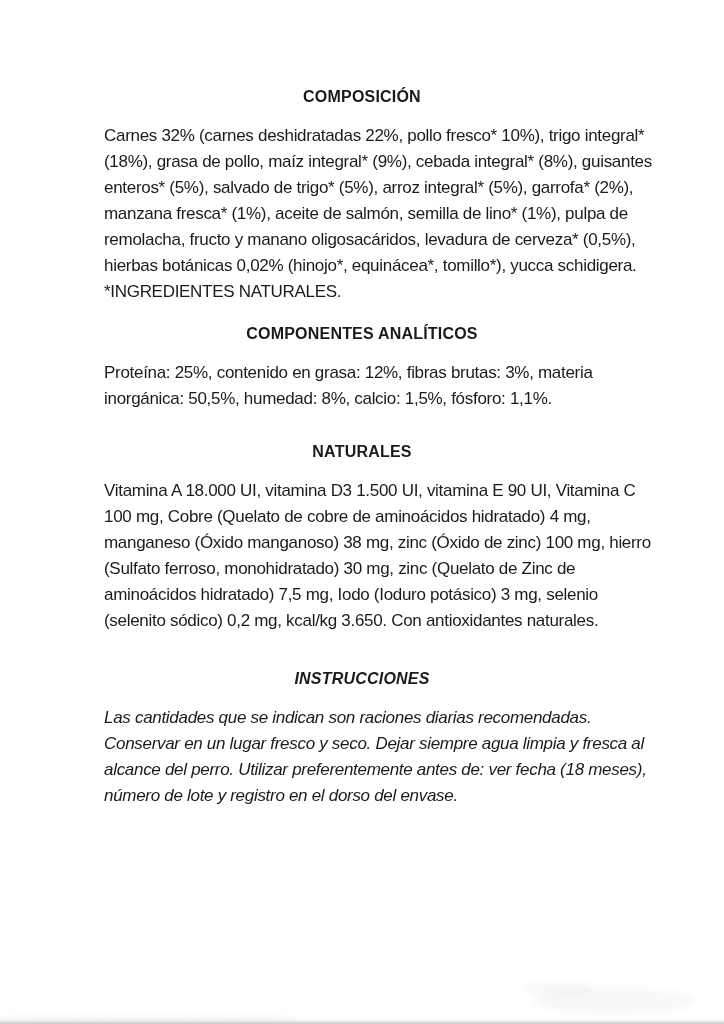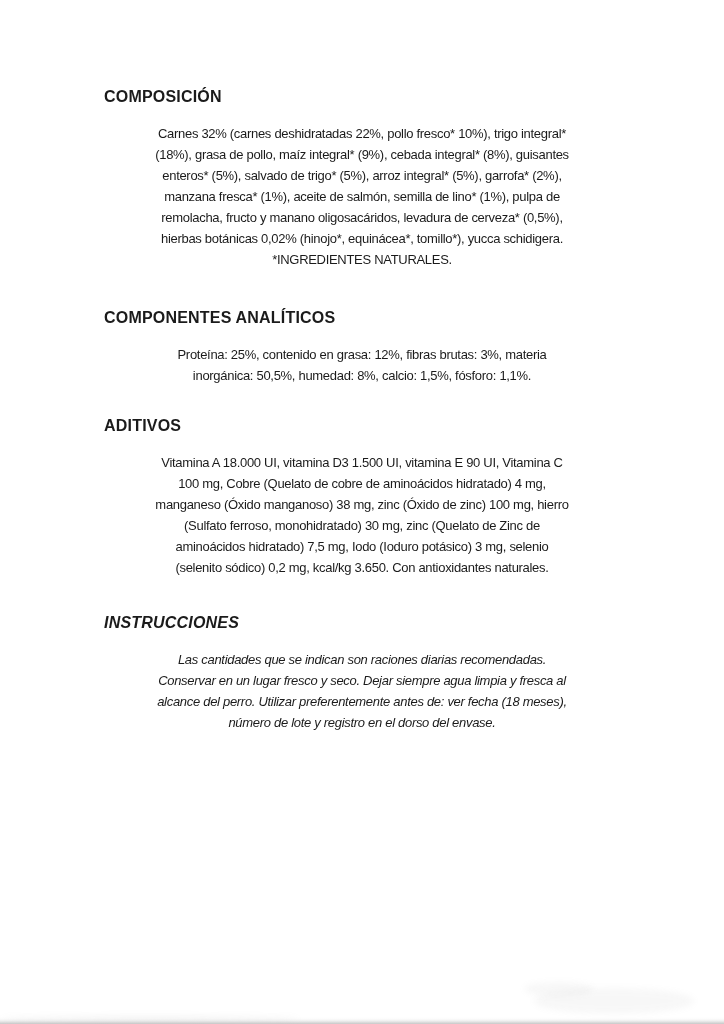--- a/index.html
+++ b/index.html
@@ -18,35 +18,34 @@
   }
   .content {
     position: absolute;
     top: 88px;
     left: 104px;
     width: 516px;
   }
   .section { }
   .sec-heading {
     width: 516px;
-    text-align: left;
+    text-align: center;
     font-weight: bold;
     font-size: 16px;
     line-height: 18px;
     letter-spacing: 0.2px;
   }
   .sec-body {
     margin-top: 17px;
-    font-size: 13px;
-    line-height: 21px;
+    font-size: 17px;
+    line-height: 26px;
     white-space: pre;
     letter-spacing: -0.3px;
-    text-align: center;
   }
-  .sec-2 { margin-top: 39px; }
+  .sec-2 { margin-top: 20px; }
   .sec-3 { margin-top: 31px; }
   .sec-4 { margin-top: 36px; font-style: italic; }
   
   .scan-bottom-edge {
     position: absolute;
     left: 0;
     right: 0;
     bottom: 0;
     height: 7px;
     background: linear-gradient(to top,
@@ -85,21 +84,21 @@
 *INGREDIENTES NATURALES.</div>
     </div>
 
     <div class="section sec-2">
       <div class="sec-heading">COMPONENTES ANALÍTICOS</div>
       <div class="sec-body">Proteína: 25%, contenido en grasa: 12%, fibras brutas: 3%, materia
 inorgánica: 50,5%, humedad: 8%, calcio: 1,5%, fósforo: 1,1%.</div>
     </div>
 
     <div class="section sec-3">
-      <div class="sec-heading">ADITIVOS</div>
+      <div class="sec-heading">NATURALES</div>
       <div class="sec-body">Vitamina A 18.000 UI, vitamina D3 1.500 UI, vitamina E 90 UI, Vitamina C
 100 mg, Cobre (Quelato de cobre de aminoácidos hidratado) 4 mg,
 manganeso (Óxido manganoso) 38 mg, zinc (Óxido de zinc) 100 mg, hierro
 (Sulfato ferroso, monohidratado) 30 mg, zinc (Quelato de Zinc de
 aminoácidos hidratado) 7,5 mg, Iodo (Ioduro potásico) 3 mg, selenio
 (selenito sódico) 0,2 mg, kcal/kg 3.650. Con antioxidantes naturales.</div>
     </div>
 
     <div class="section sec-4">
       <div class="sec-heading">INSTRUCCIONES</div>

